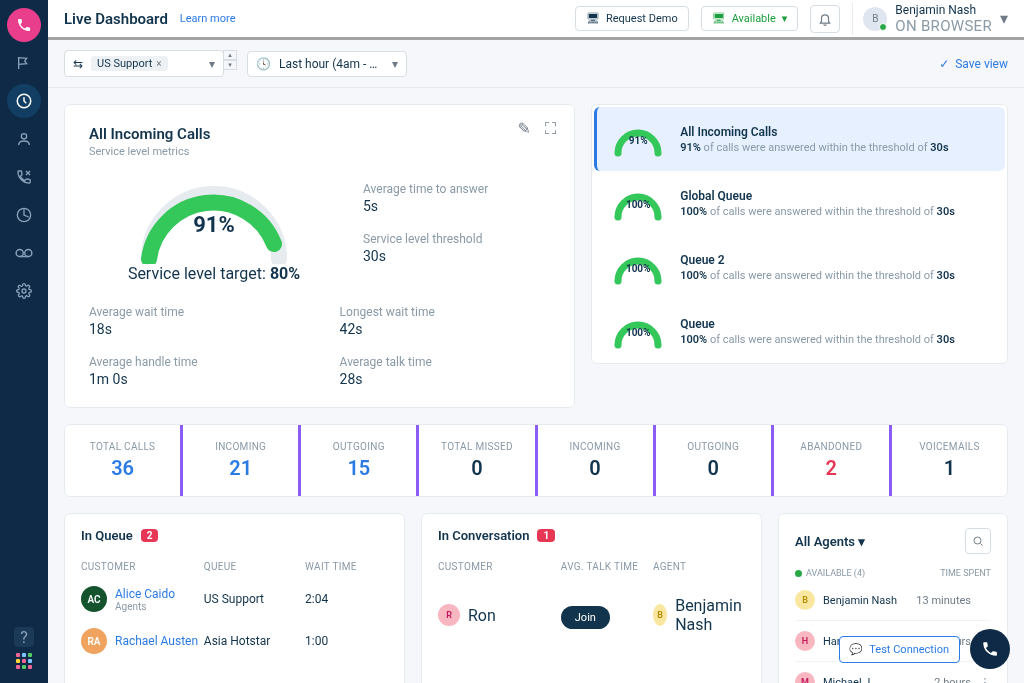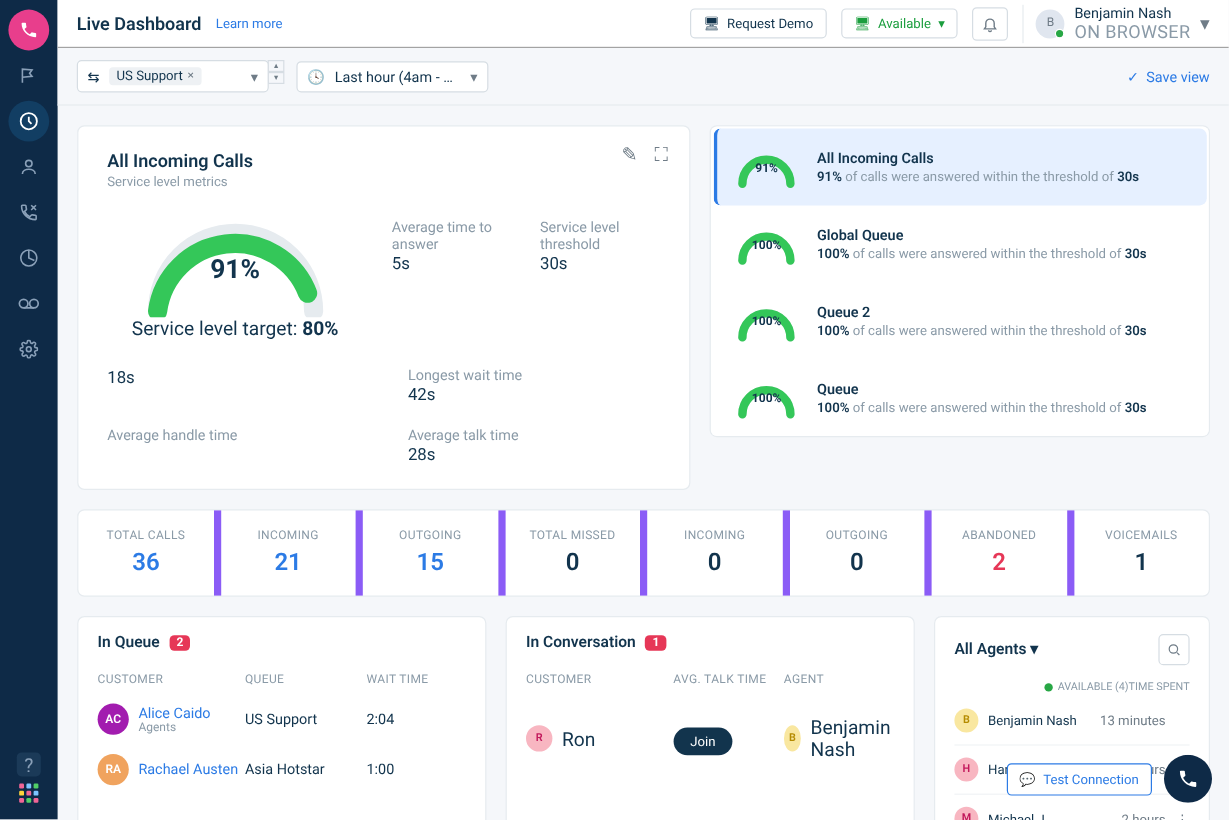--- a/index.html
+++ b/index.html
@@ -14,21 +14,21 @@
 .rail-sq {width:20px;height:20px;background:#1b3a58;border-radius:4px;display:flex;align-items:center;justify-content:center;color:#8aa0b8;}
 .rail-grid{width:16px;height:16px;display:grid;grid-template-columns:repeat(3,4px);grid-template-rows:repeat(3,4px);gap:2px;}
 .rail-grid span{background:#f06595;border-radius:1px;}
 .rail-grid span:nth-child(2){background:#7cc5ff}
 .rail-grid span:nth-child(3){background:#51cf66}
 .rail-grid span:nth-child(4){background:#ffd43b}
 .rail-grid span:nth-child(6){background:#7cc5ff}
 .rail-grid span:nth-child(8){background:#51cf66}
 .main { flex:1; display:flex; flex-direction:column; height:100%; }
 
-.topbar { height:40px; background:#fff; border-bottom:1px solid #a3a3a3; display:flex; align-items:center; padding:0 16px; gap:12px; }
+.topbar { height:40px; background:#fff; border-bottom:3px solid #a3a3a3; display:flex; align-items:center; padding:0 16px; gap:12px; }
 .page-title { font-size:15px; font-weight:600; color:#12344d;}
 .learn {font-size:11px;color:#2c7be5;}
 .topbar .spacer{flex:1}
 .btn-outline{border:1px solid #d6dde3;background:#fff;border-radius:4px;padding:5px 10px;font-size:11px;display:flex;align-items:center;gap:6px;cursor:pointer;color:#12344d;}
 .btn-outline.green{color:#1b9e3e}
 .btn-icon{border:1px solid #d6dde3;background:#fff;border-radius:4px;width:30px;height:28px;display:flex;align-items:center;justify-content:center;cursor:pointer;color:#6f7c87}
 .user-block{display:flex;align-items:center;gap:8px;padding-left:10px;border-left:1px solid #e6ebef;cursor:pointer}
 .avatar-sm{width:24px;height:24px;border-radius:50%;background:#e0e6ef;display:flex;align-items:center;justify-content:center;font-size:10px;color:#6f7c87;position:relative;}
 .avatar-sm .dot{position:absolute;bottom:0;right:0;width:8px;height:8px;border-radius:50%;background:#28a745;border:1.5px solid #fff;}
 .user-info .name{font-size:12px;color:#12344d}
@@ -51,64 +51,64 @@
 .big-left{flex:1 1 54%;padding:20px 24px;position:relative;min-width:480px;}
 .card-title{font-size:15px;font-weight:600;color:#12344d}
 .card-sub{font-size:11px;color:#8a9aa7;margin-top:2px}
 .card-actions{position:absolute;right:18px;top:14px;display:flex;gap:14px;color:#6f7c87}
 .card-actions span{cursor:pointer}
 .gauge-wrap{display:flex;align-items:flex-start;gap:24px;margin-top:16px;}
 .gauge-col{width:250px;display:flex;flex-direction:column;align-items:center}
 .gauge-big{position:relative;width:160px;height:90px;}
 .gauge-big svg{display:block}
 .gauge-big .pct{position:absolute;left:0;right:0;top:38px;text-align:center;font-size:22px;font-weight:700;color:#12344d}
-.stat-col{display:flex;flex-direction:row;gap:18px;padding-top:8px}
+.stat-col{display:flex;flex-direction:column;gap:18px;padding-top:8px}
 .stat-label{font-size:12px;color:#8a9aa7}
 .stat-val{font-size:14px;color:#12344d;margin-top:2px}
 .stats-grid{display:grid;grid-template-columns:1fr 1fr;gap:18px 40px;margin-top:22px}
 .list-right{flex:1 1 44%;max-height:260px;overflow:auto;padding:2px;}
 .q-item{display:flex;gap:16px;padding:14px 18px;align-items:center;border-radius:6px}
 .q-item.selected{background:#e6f0ff;border-left:3px solid #2c7be5;padding-left:15px}
 .mini-gauge{width:52px;height:36px;position:relative;flex-shrink:0}
 .mini-gauge .pct{position:absolute;left:0;right:0;top:14px;text-align:center;font-size:10px;font-weight:700;color:#12344d}
 .q-info .name{font-size:12px;font-weight:600;color:#12344d}
 .q-info .desc{font-size:11px;color:#8a9aa7;margin-top:2px}
 .q-info b{font-weight:600;color:#12344d}
 
 .totals{display:flex;margin-top:16px;background:#fff;border:1px solid #e6ebef;border-radius:6px;}
-.total-cell{flex:1;padding:16px 8px;text-align:center;border-right:6px solid #8b5cf6}
+.total-cell{flex:1;padding:16px 8px;text-align:center;border-right:3px solid #8b5cf6}
 .total-cell:last-child{border-right:none}
 .total-label{font-size:10px;color:#8a9aa7;text-transform:uppercase;letter-spacing:.3px}
 .total-val{font-size:20px;font-weight:600;margin-top:4px}
 .total-val.blue{color:#2c7be5}
 .total-val.zero{color:#12344d}
 .total-val.red{color:#e63757}
 
 .panels{display:flex;gap:16px;margin-top:16px}
 .panel{flex:1;background:#fff;border:1px solid #e6ebef;border-radius:6px;padding:14px 16px;min-height:230px}
 .panel-hdr{display:flex;align-items:center;gap:8px;font-size:13px;font-weight:600;color:#12344d;margin-bottom:12px}
 .badge{background:#e63757;color:#fff;font-size:10px;border-radius:4px;padding:1px 6px;font-weight:700}
 .hdr-row{display:flex;font-size:10px;color:#8a9aa7;text-transform:uppercase;letter-spacing:.3px;padding:6px 0;}
 .queue-row{display:flex;align-items:center;padding:8px 0;font-size:12px}
 .queue-row .c1{width:40%;display:flex;align-items:center;gap:8px}
 .queue-row .c2{width:33%}
 .queue-row .c3{width:27%}
 .avatar{width:26px;height:26px;border-radius:50%;display:flex;align-items:center;justify-content:center;font-size:10px;font-weight:600;color:#fff}
-.av-pink{background:#a21caf}
+.av-pink{background:#14532d}
 .av-orange{background:#f0a35e}
 .av-lpink{background:#f8b6c1;color:#c2185b;}
 .av-lyellow{background:#f9e7a0;color:#b58b00}
 .link{color:#2c7be5;font-size:12px}
 .sub-gray{font-size:10px;color:#8a9aa7}
 .panel-agents{flex:0 0 230px}
 .agents-filter{display:flex;align-items:center;gap:6px;margin-bottom:10px}
 .agents-filter .title{font-size:13px;font-weight:600}
 .agents-filter .filler{flex:1}
 .sm-btn{border:1px solid #d6dde3;border-radius:4px;width:26px;height:26px;display:flex;align-items:center;justify-content:center;color:#6f7c87;cursor:pointer}
-.ag-section{font-size:9px;color:#8a9aa7;display:flex;justify-content:flex-end;padding:4px 0 2px}
+.ag-section{font-size:9px;color:#8a9aa7;display:flex;justify-content:space-between;padding:4px 0 2px}
 .ag-section .status-dot{width:7px;height:7px;border-radius:50%;background:#28a745;display:inline-block;margin-right:4px;vertical-align:middle}
 .ag-row{display:flex;align-items:center;padding:10px 0;font-size:11px;gap:8px;border-bottom:1px solid #f0f3f6}
 .ag-row .time{margin-left:auto;color:#6f7c87}
 .menu-dots{color:#6f7c87;cursor:pointer;width:12px;text-align:center}
 .conv-row{display:flex;align-items:center;padding:18px 0;}
 .join-btn{background:#12344d;color:#fff;font-size:11px;border-radius:14px;padding:5px 14px;cursor:pointer}
 
 .fab{position:fixed;bottom:14px;right:14px;display:flex;align-items:center;gap:10px}
 .test-conn{background:#fff;border:1px solid #2c7be5;color:#2c7be5;font-size:11px;border-radius:4px;padding:6px 10px;display:flex;align-items:center;gap:6px;cursor:pointer}
 .dial-fab{width:40px;height:40px;border-radius:50%;background:#0e2a47;color:#fff;display:flex;align-items:center;justify-content:center;cursor:pointer}
@@ -269,28 +269,30 @@
             </div>
             <div>
               <div class="stat-label">Service level threshold</div>
               <div class="stat-val">30s</div>
             </div>
           </div>
         </div>
 
         <div class="stats-grid">
           <div>
+              <div class="stat-label">Average wait time</div>
               <div class="stat-val">18s</div>
             </div>
           <div>
               <div class="stat-label">Longest wait time</div>
               <div class="stat-val">42s</div>
             </div>
           <div>
               <div class="stat-label">Average handle time</div>
+              <div class="stat-val">1m 0s</div>
             </div>
           <div>
               <div class="stat-label">Average talk time</div>
               <div class="stat-val">28s</div>
             </div>
         </div>
       </div>
 
       <div class="card list-right" id="queue-list">
           <div class="q-item selected">

